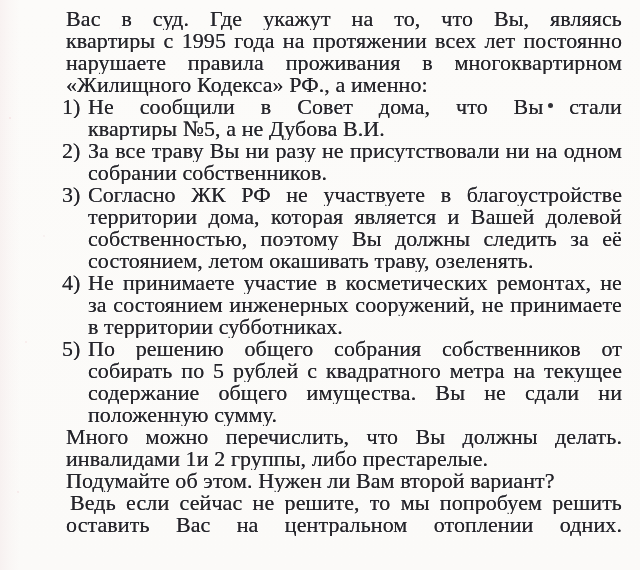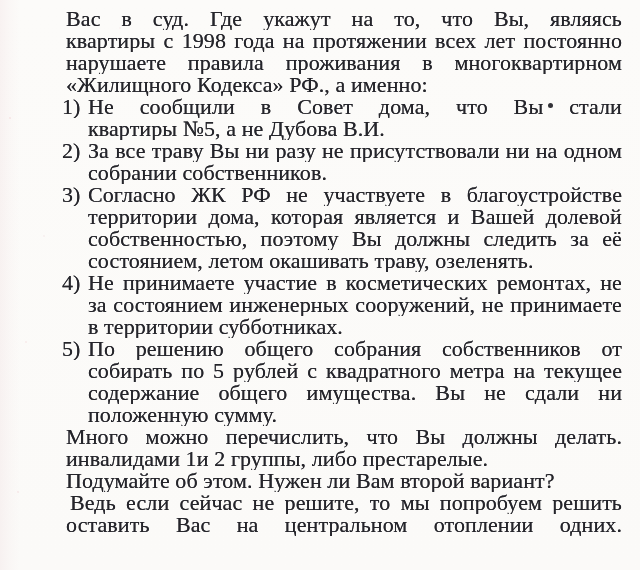--- a/index.html
+++ b/index.html
@@ -58,21 +58,21 @@
     background: #1d1d22;
     opacity: 0.9;
   }
 </style>
 </head>
 <body>
 
 <div class="page">
   <div class="textblock" id="doc-lines">
       <div class="line body just">Вас в суд. Где укажут на то, что Вы, являясь собственником</div>
-      <div class="line body just">квартиры с 1998 года на протяжении всех лет постоянно</div>
+      <div class="line body just">квартиры с 1995 года на протяжении всех лет постоянно</div>
       <div class="line body just">нарушаете правила проживания в многоквартирном одном, согласно</div>
       <div class="line body">«Жилищного Кодекса» РФ.,  а именно:</div>
       <div class="line item">
         <span class="num">1)</span>
         <span class="itext just">Не сообщили в Совет дома, что Вы стали собственником</span>
       </div>
       <div class="line item-cont">квартиры №5, а не Дубова В.И.</div>
       <div class="line item">
         <span class="num">2)</span>
         <span class="itext just">За все траву Вы ни разу не присутствовали ни на одном</span>

